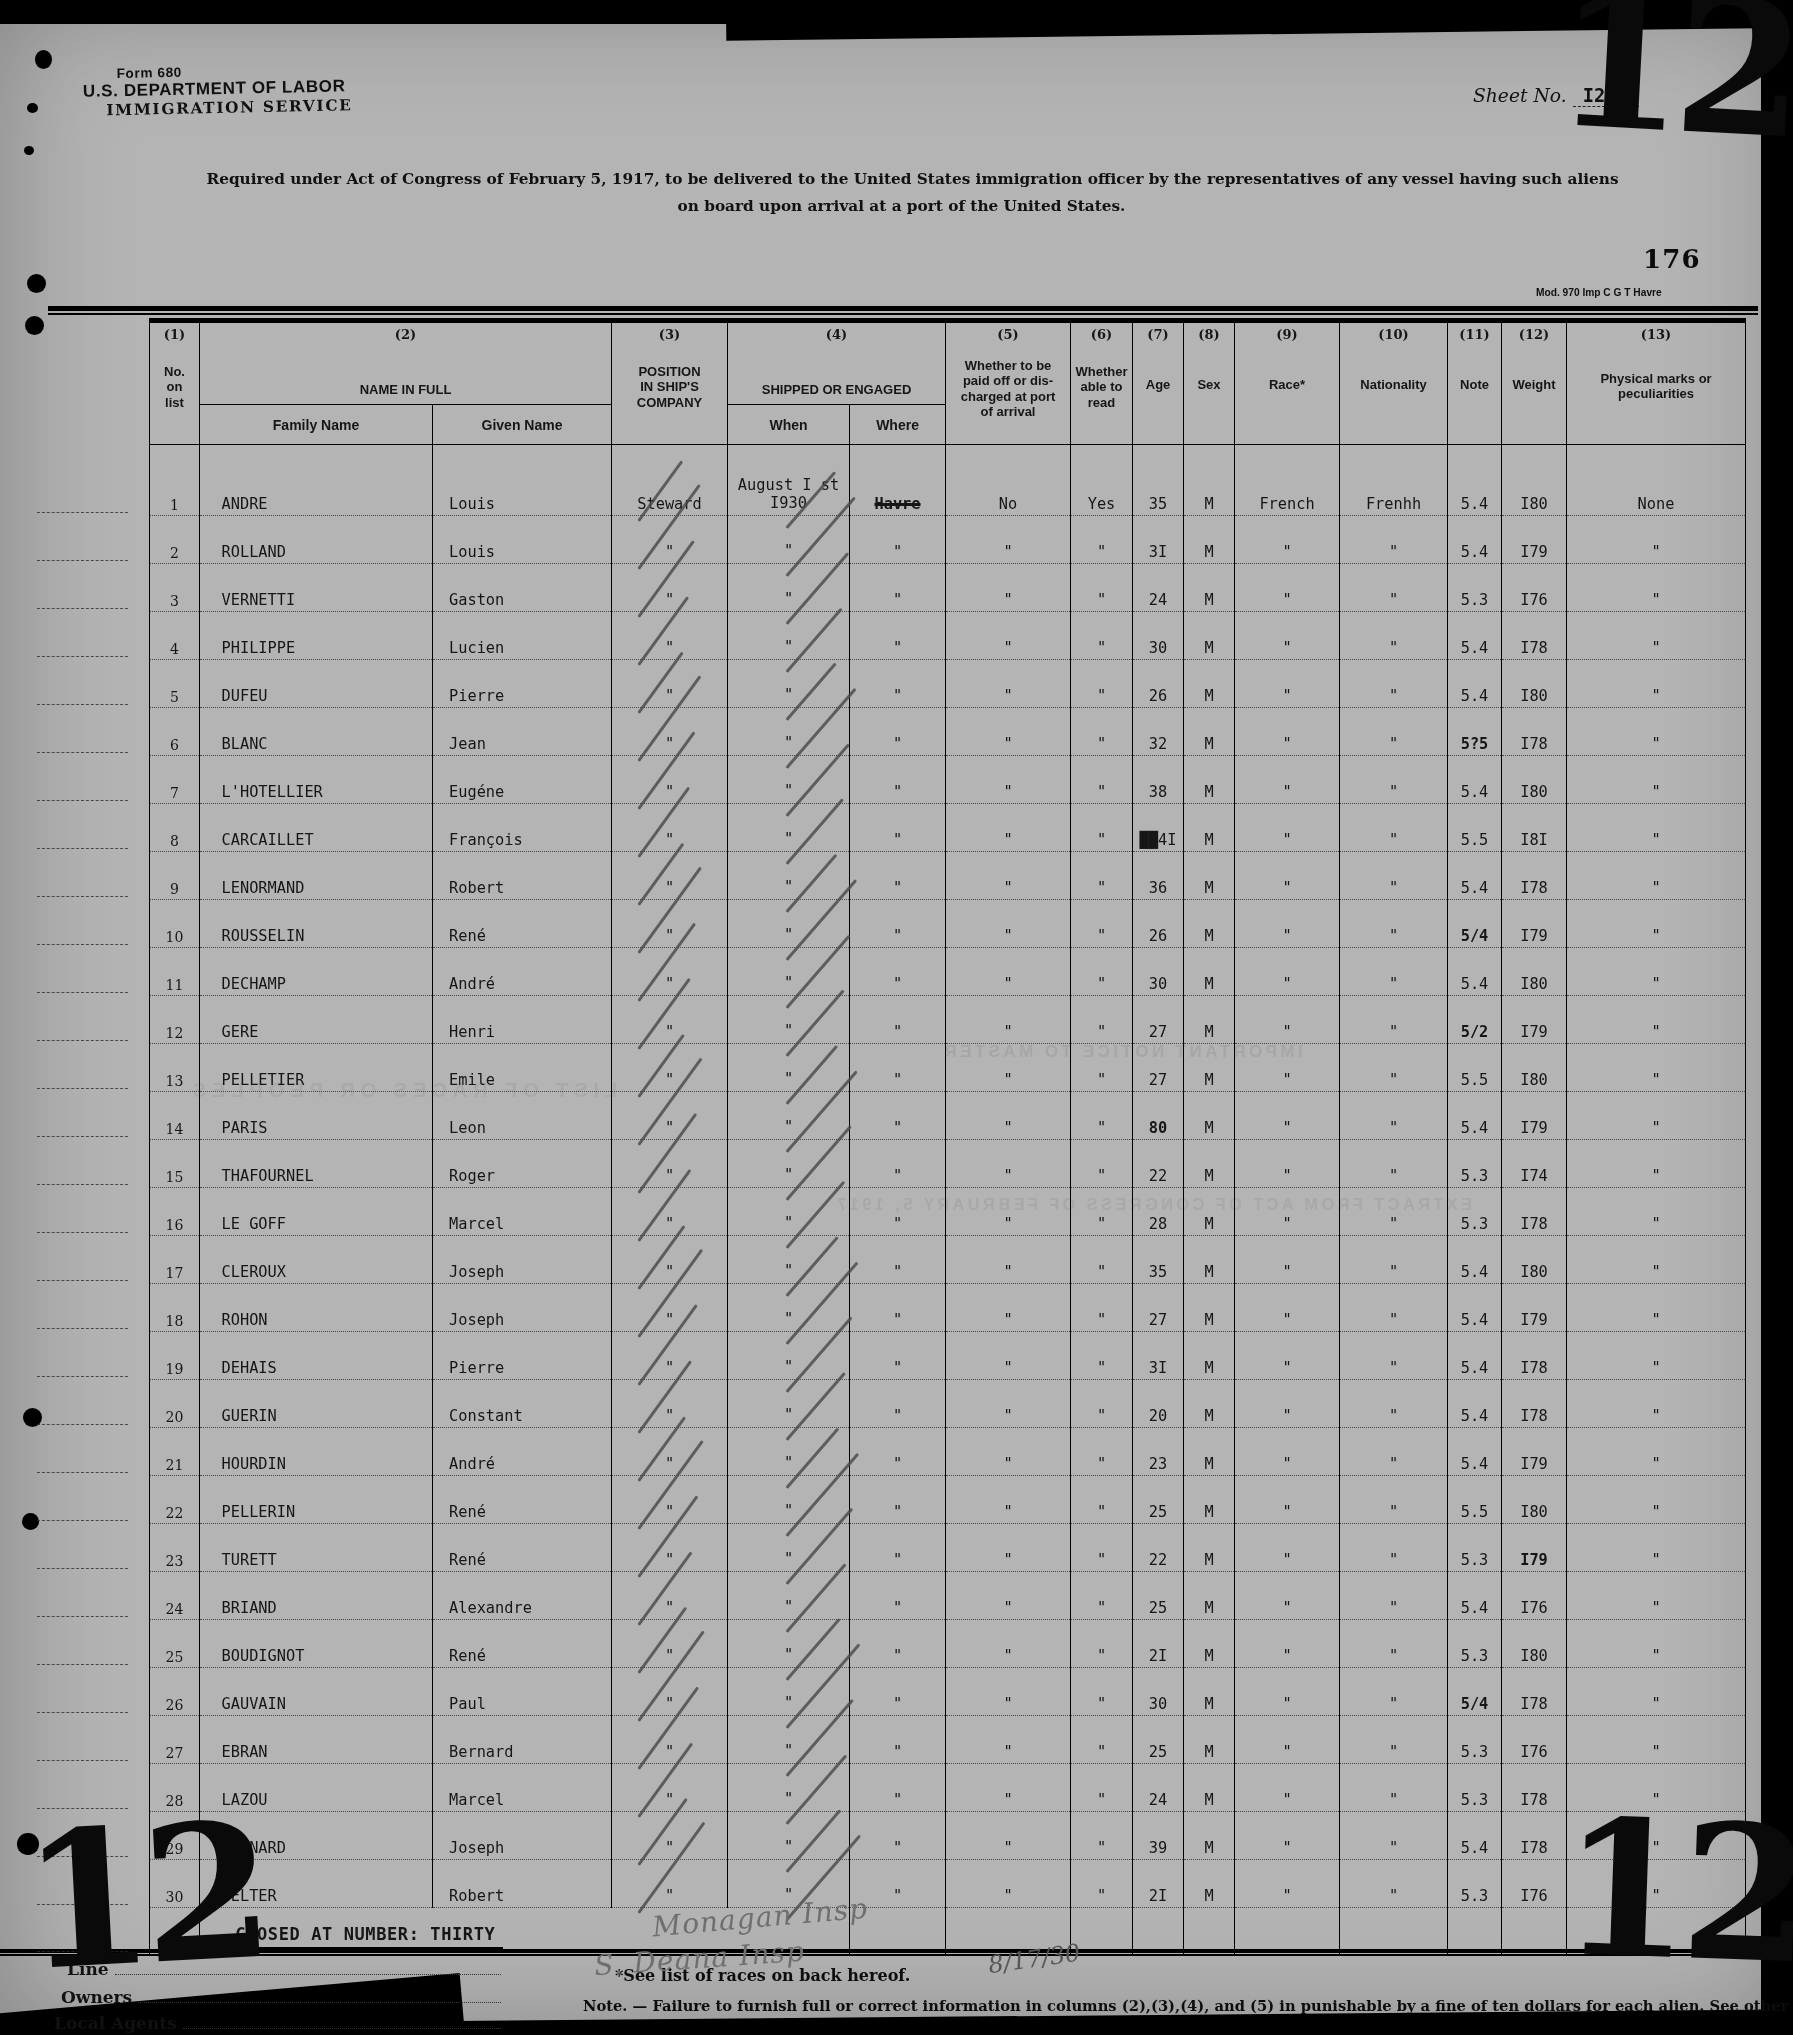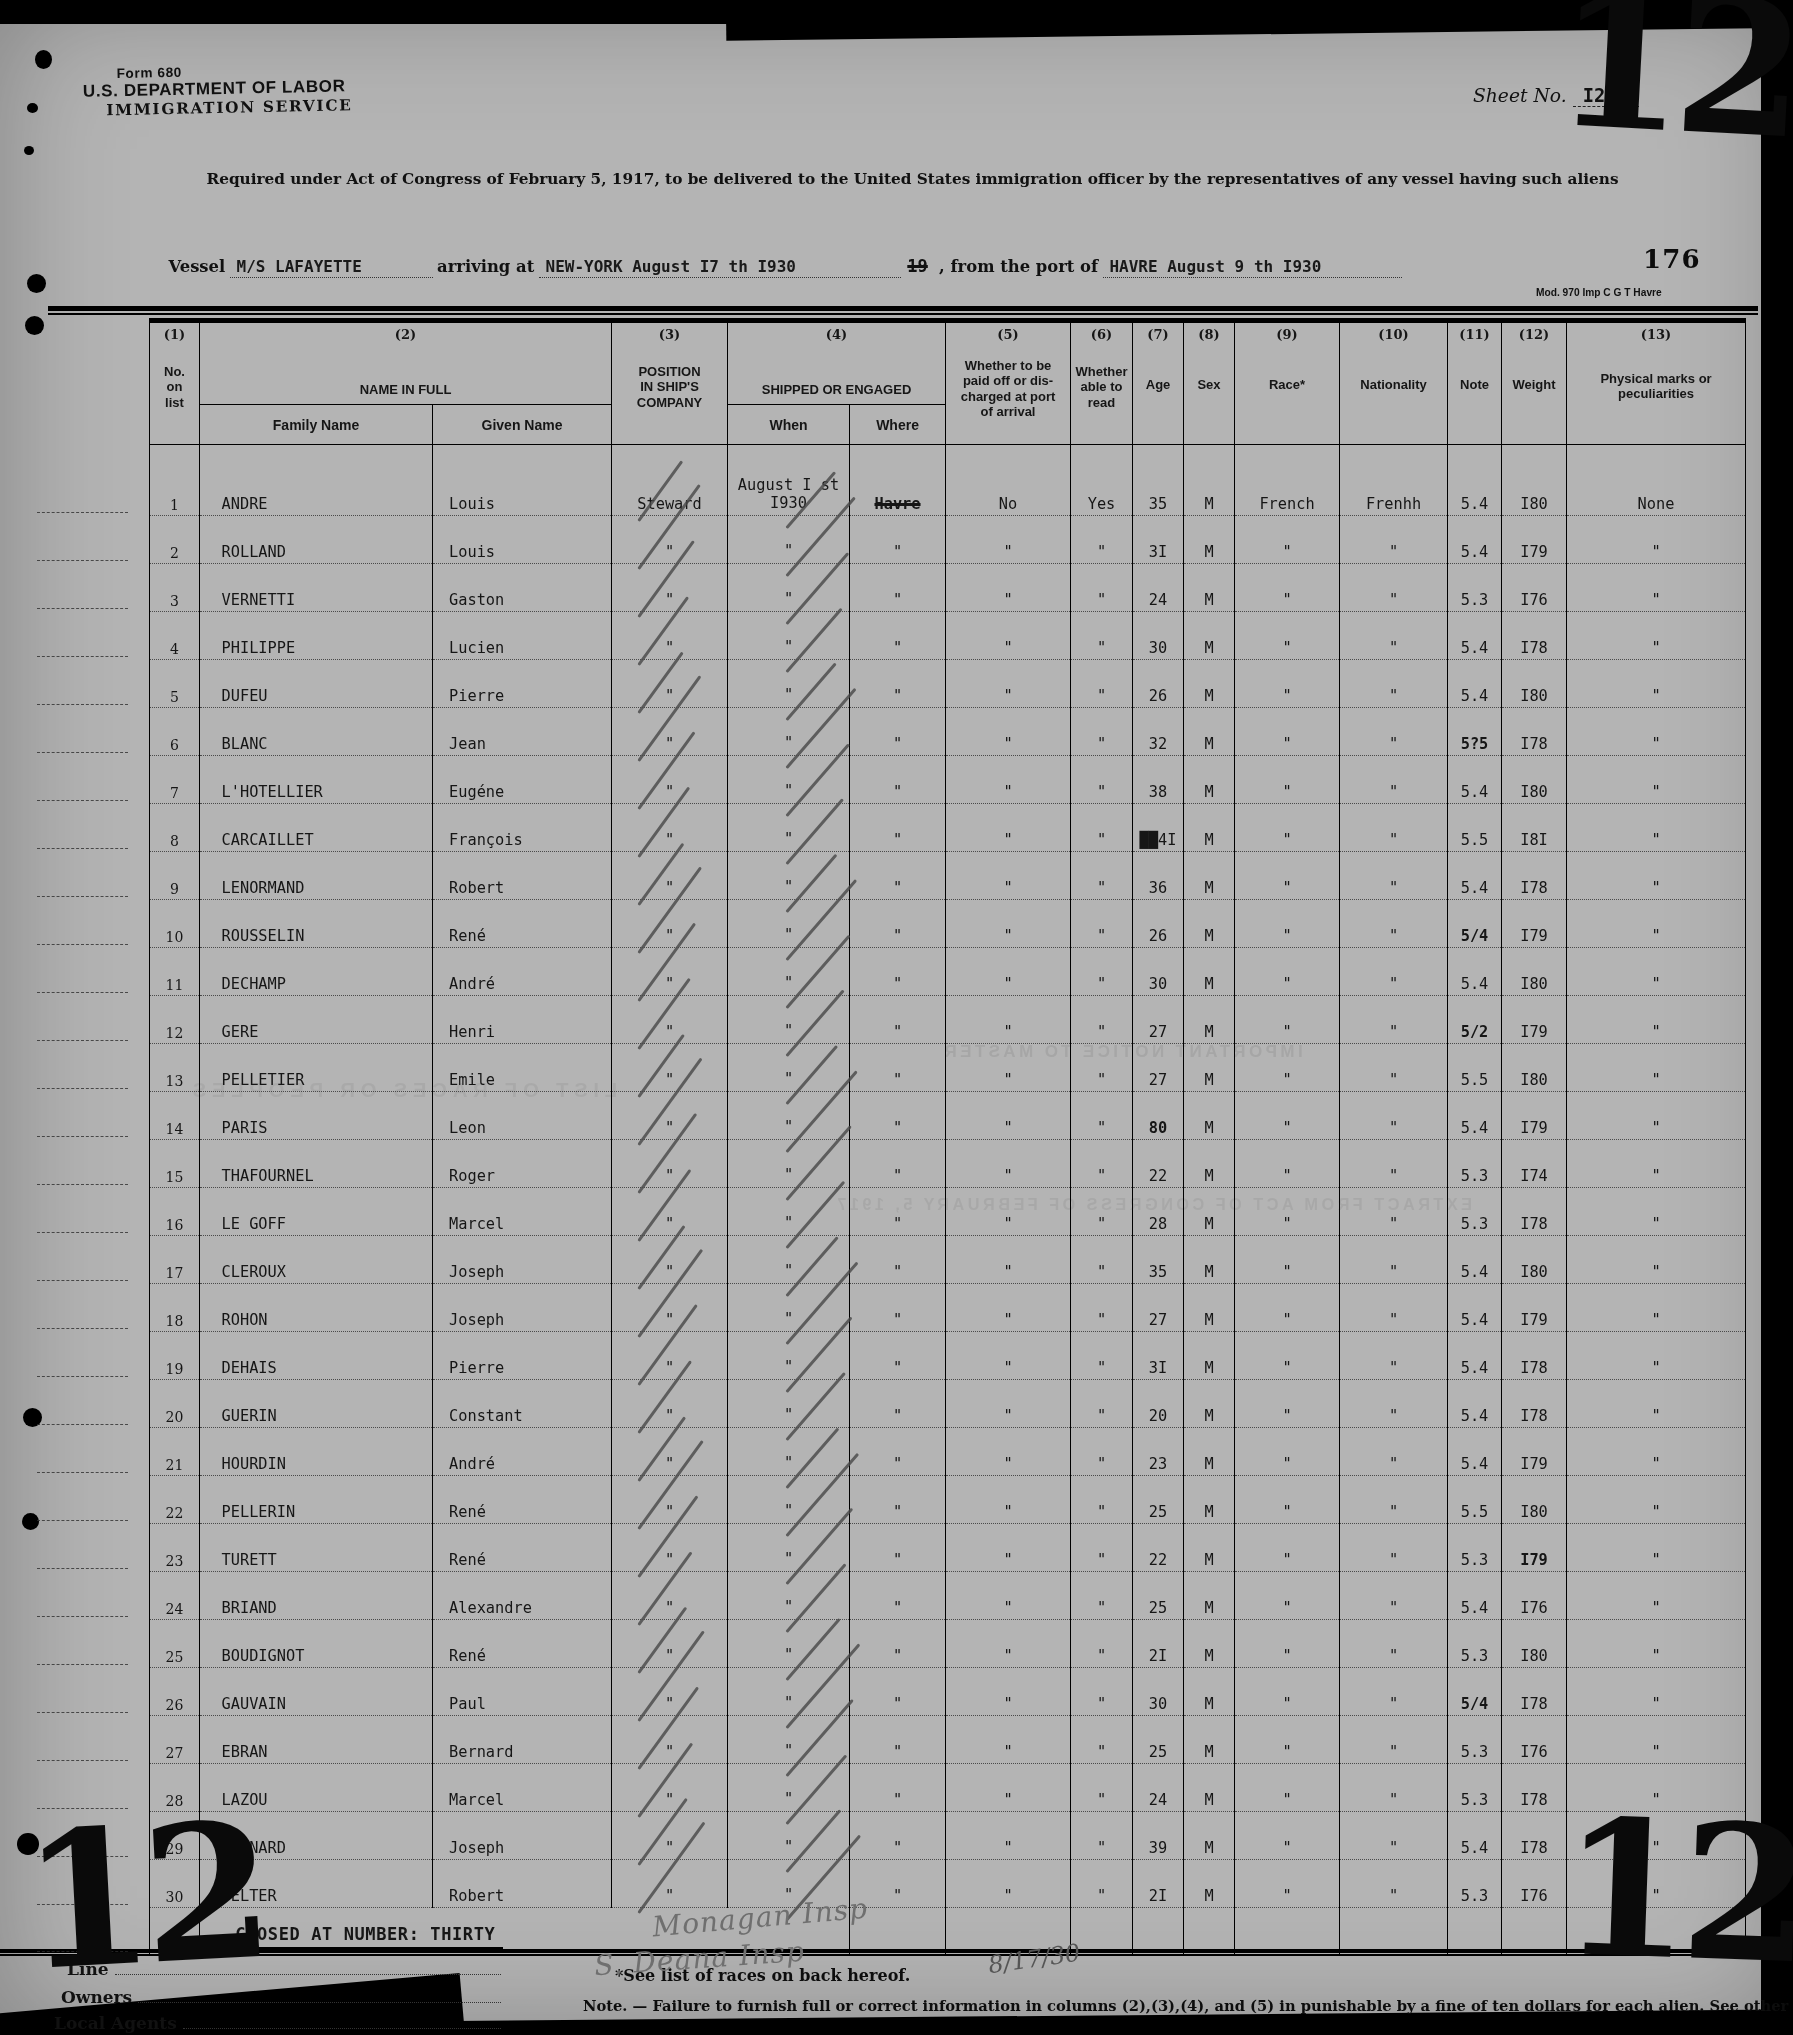--- a/index.html
+++ b/index.html
@@ -113,24 +113,22 @@
     <div class="f3">IMMIGRATION SERVICE</div>
   </div>
 
   <div class="sheetline">
     <span>Sheet No.</span>
     <span class="sv">I2</span>
   </div>
   <div class="big12 b12top">12</div>
 
   <div class="sub1">Required under Act of Congress of February 5, 1917, to be delivered to the United States immigration officer by the representatives of any vessel having such aliens</div>
-
-  <div class="vesselline">
-    <span class="plabel">Vessel</span><span class="typed tw1">M/S LAFAYETTE</span><span class="plabel">arriving at</span><span class="typed tw2">NEW-YORK    August I7 th I930</span><span class="struck">19</span><span class="plabel">, from the port of</span><span class="typed tw3">HAVRE August  9 th I930</span>
-  </div>
+  <div class="sub2">on board upon arrival at a port of the United States.</div>
+
   <div class="stamp176">176</div>
   <div class="modline">Mod. 970 Imp C G T Havre</div>
 
   <div class="toprule"></div>
 
   <table class="manifest">
     <colgroup>
       <col style="width:50px">
         <col style="width:233px">
         <col style="width:179px">

